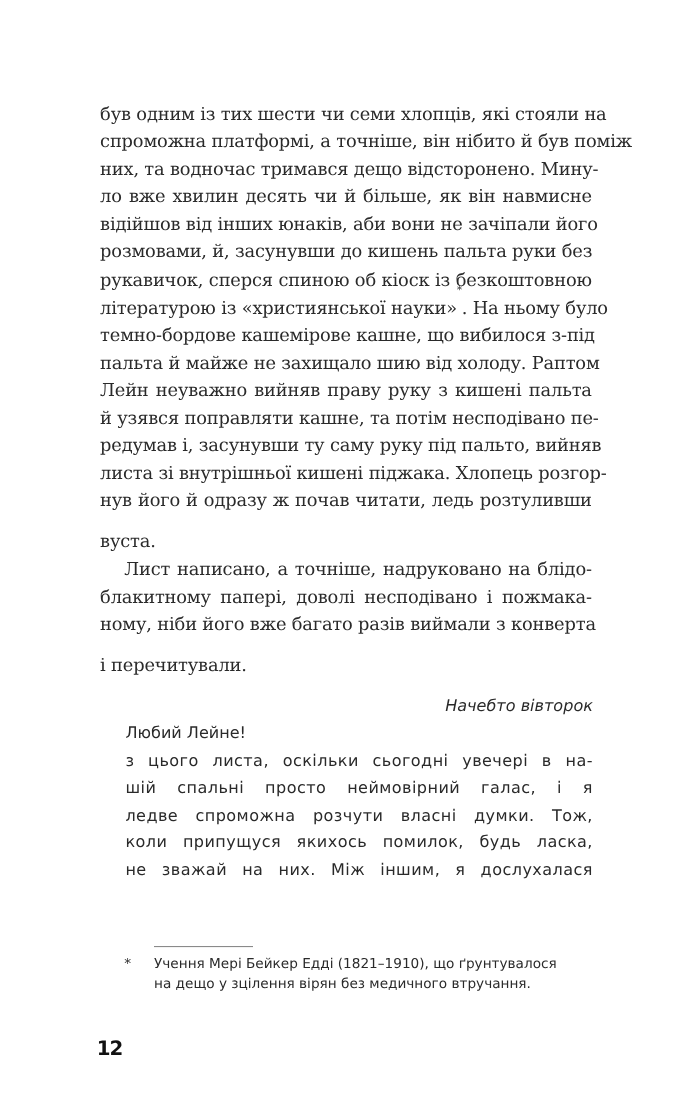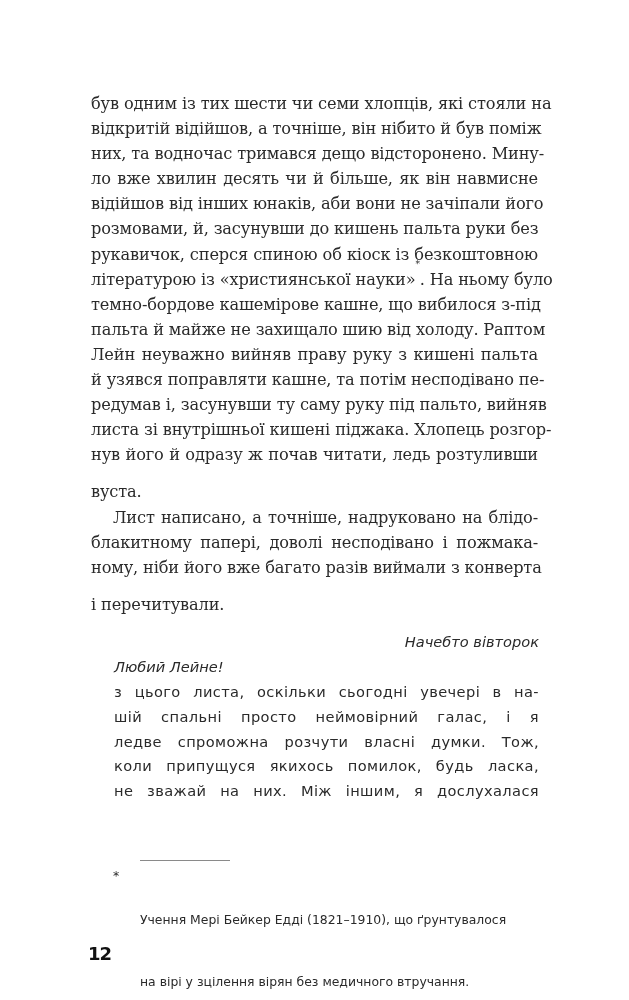--- a/index.html
+++ b/index.html
@@ -73,21 +73,20 @@
   }
   .letter .dateline {
     text-align: center;
     text-align-last: right;
     font-style: italic;
     letter-spacing: 0;
   }
   .letter .greeting {
     text-align: center;
     text-align-last: left;
-    font-style: italic;
     letter-spacing: 0;
   }
   .letter .indent {
     padding-left: 25px;
   }
   .fn-rule {
     position: absolute;
     left: 140px;
     top: 857px;
     width: 90px;
@@ -111,42 +110,41 @@
   }
   .footnote .fn-body {
     position: absolute;
     left: 27px;
     top: 0;
     width: 420px;
   }
   .footnote .fn-line {
     display: block;
     white-space: nowrap;
-    margin-top: 44px;
   }
   .page-number {
     position: absolute;
     left: 88px;
     top: 940px;
     font-family: "DejaVu Sans", sans-serif;
     font-weight: bold;
     font-size: 18px;
     color: #111;
     letter-spacing: -1px;
   }
 </style>
 </head>
 <body>
 
 <div class="page">
 
   <div class="body-text">
     <div>
       <span class="line">був одним із тих шести чи семи хлопців, які стояли на</span>
-      <span class="line">відкритій відійшов, а точніше, він нібито й був поміж</span>
+      <span class="line">спроможна платформі, а точніше, він нібито й був поміж</span>
       <span class="line">них, та водночас тримався дещо відсторонено. Мину-</span>
       <span class="line">ло вже хвилин десять чи й більше, як він навмисне</span>
       <span class="line">відійшов від інших юнаків, аби вони не зачіпали його</span>
       <span class="line">розмовами, й, засунувши до кишень пальта руки без</span>
       <span class="line">рукавичок, сперся спиною об кіоск із безкоштовною</span>
       <span class="line"><span>літературою із «християнської науки»</span><sup class="fn-mark">*</sup><span>. На ньому було</span></span>
       <span class="line">темно-бордове кашемірове кашне, що вибилося з-під</span>
       <span class="line">пальта й майже не захищало шию від холоду. Раптом</span>
       <span class="line">Лейн неуважно вийняв праву руку з кишені пальта</span>
       <span class="line">й узявся поправляти кашне, та потім несподівано пе-</span>
@@ -172,19 +170,19 @@
     <span class="line">коли припущуся якихось помилок, будь ласка,</span>
     <span class="line">не зважай на них. Між іншим, я дослухалася</span>
   </div>
 
   <div class="fn-rule"></div>
 
   <div class="footnote">
     <span class="star">*</span>
     <div class="fn-body">
       <span class="fn-line">Учення Мері Бейкер Едді (1821–1910), що ґрунтувалося</span>
-      <span class="fn-line">на вірі у зцілення вірян без медичного втручання.</span>
+      <span class="fn-line">на дещо у зцілення вірян без медичного втручання.</span>
     </div>
   </div>
 
   <div class="page-number">12</div>
 
 </div>
 
 </body></html>

